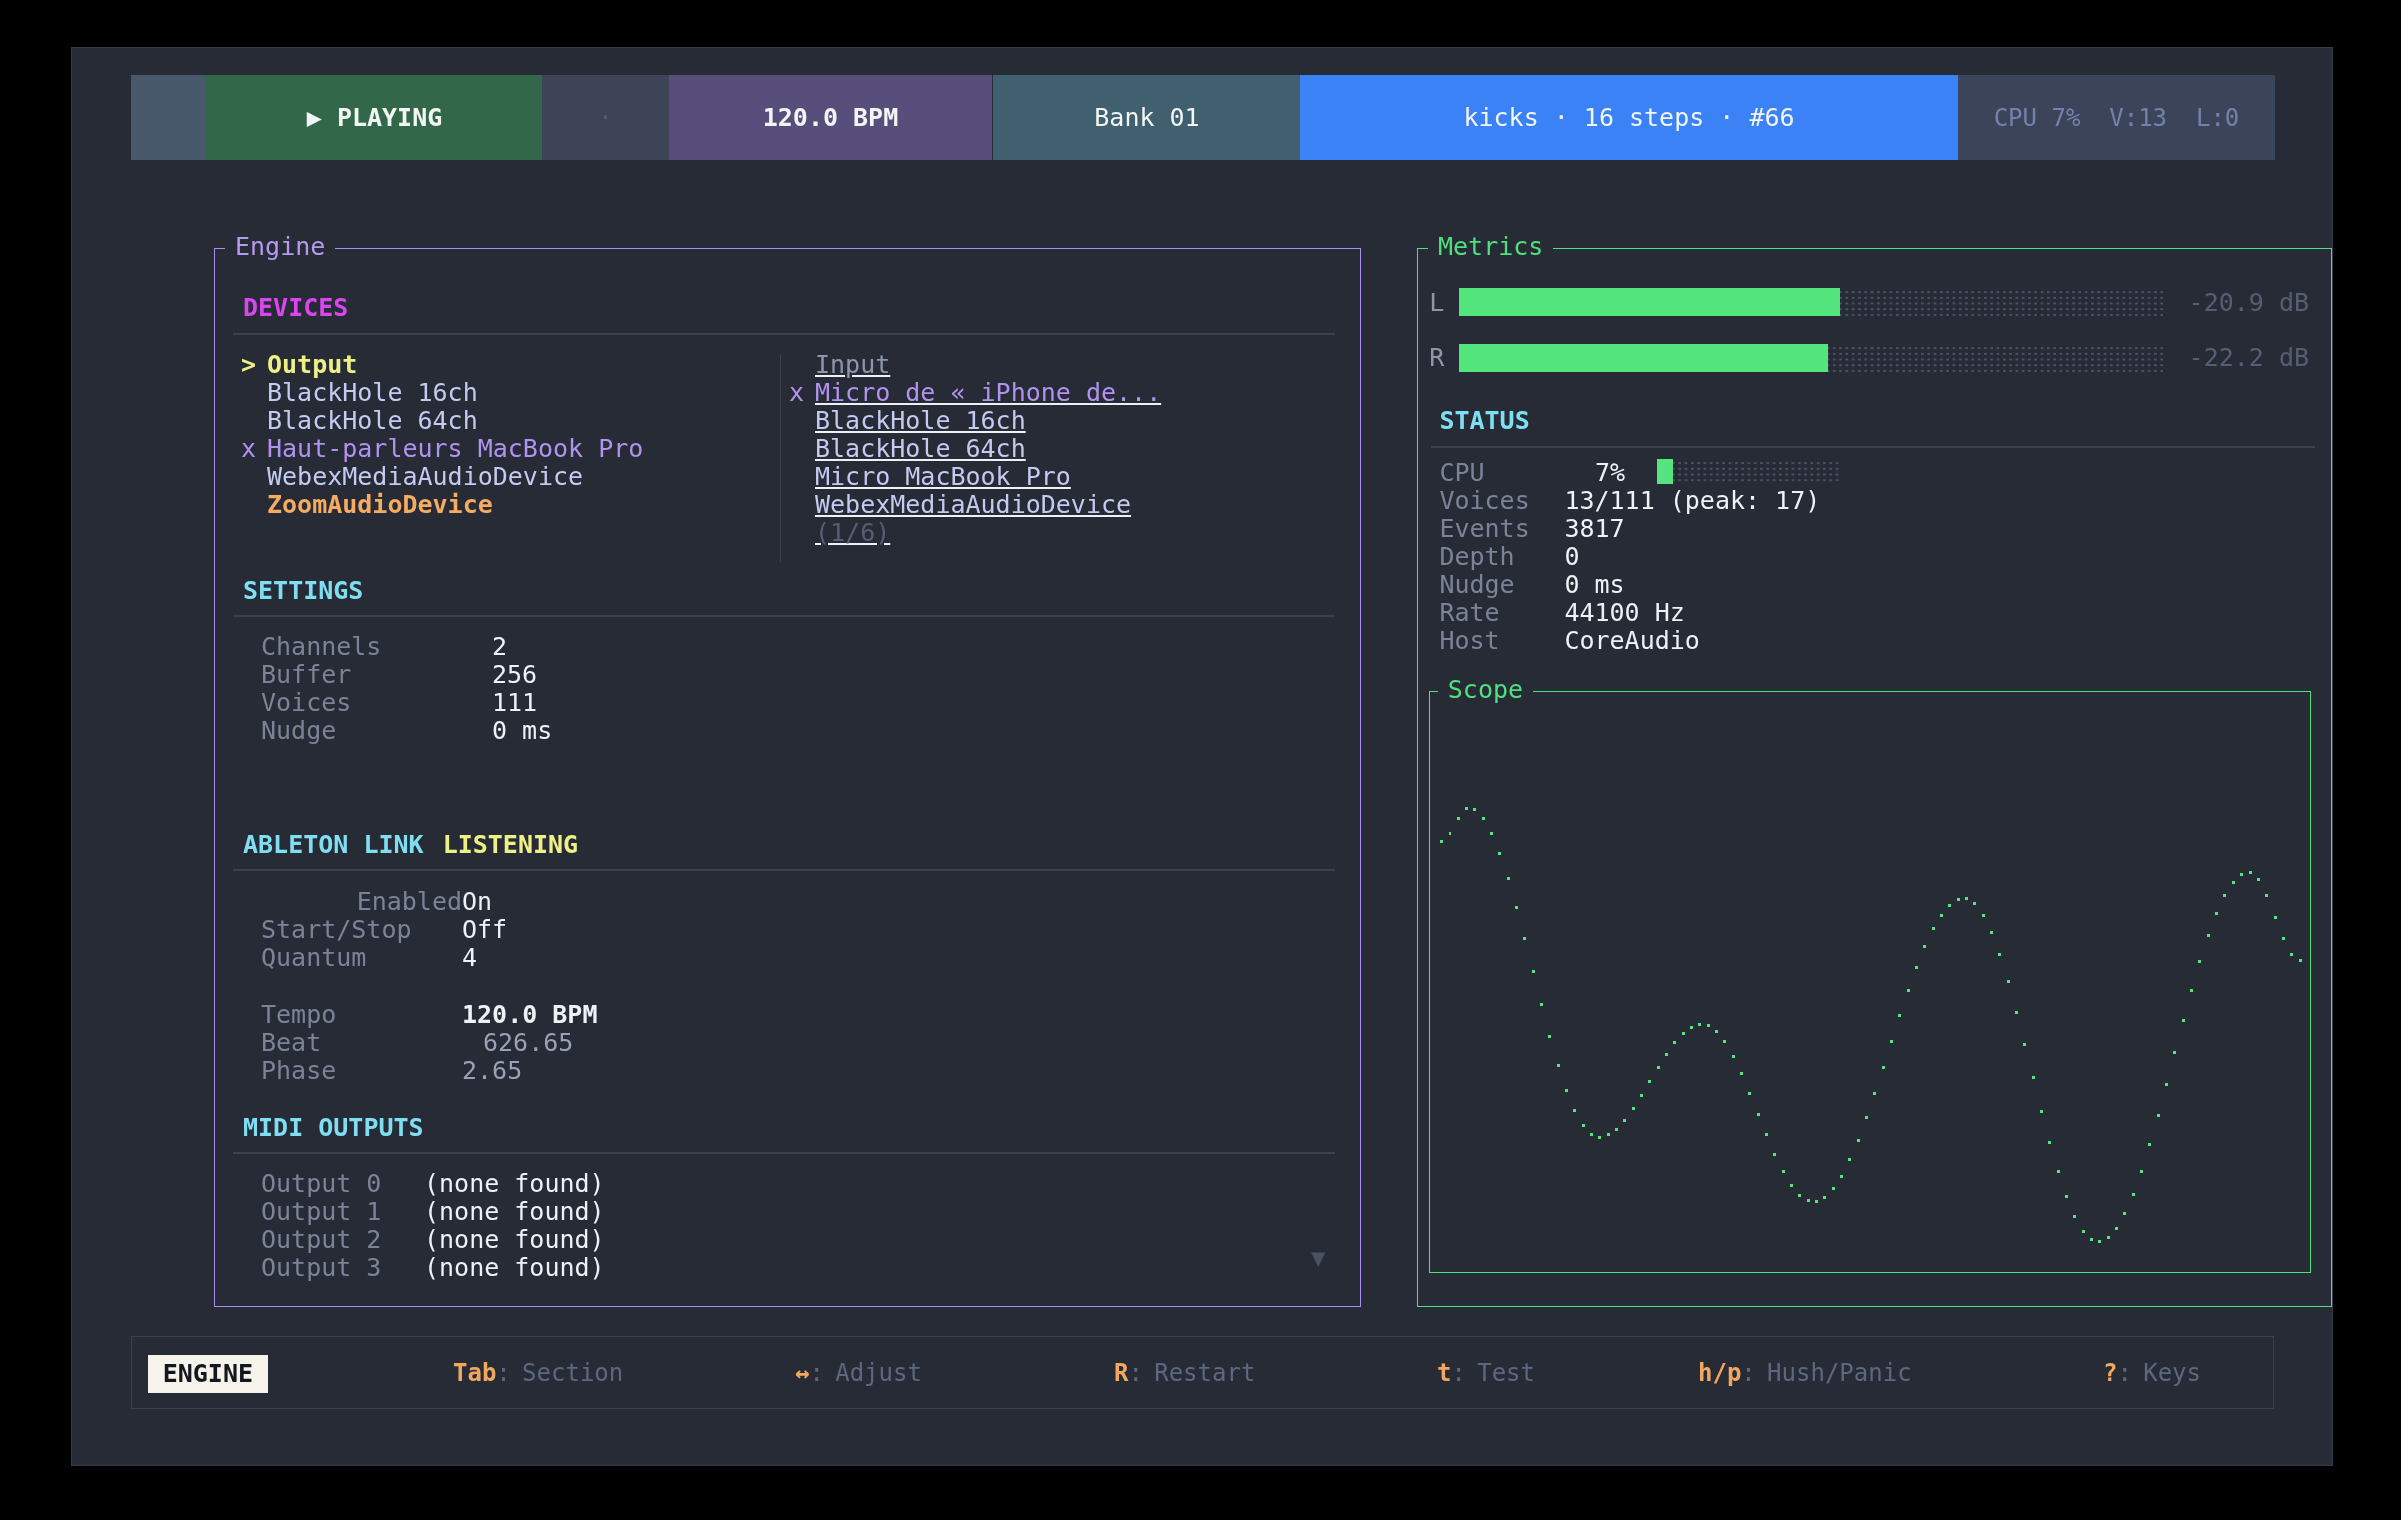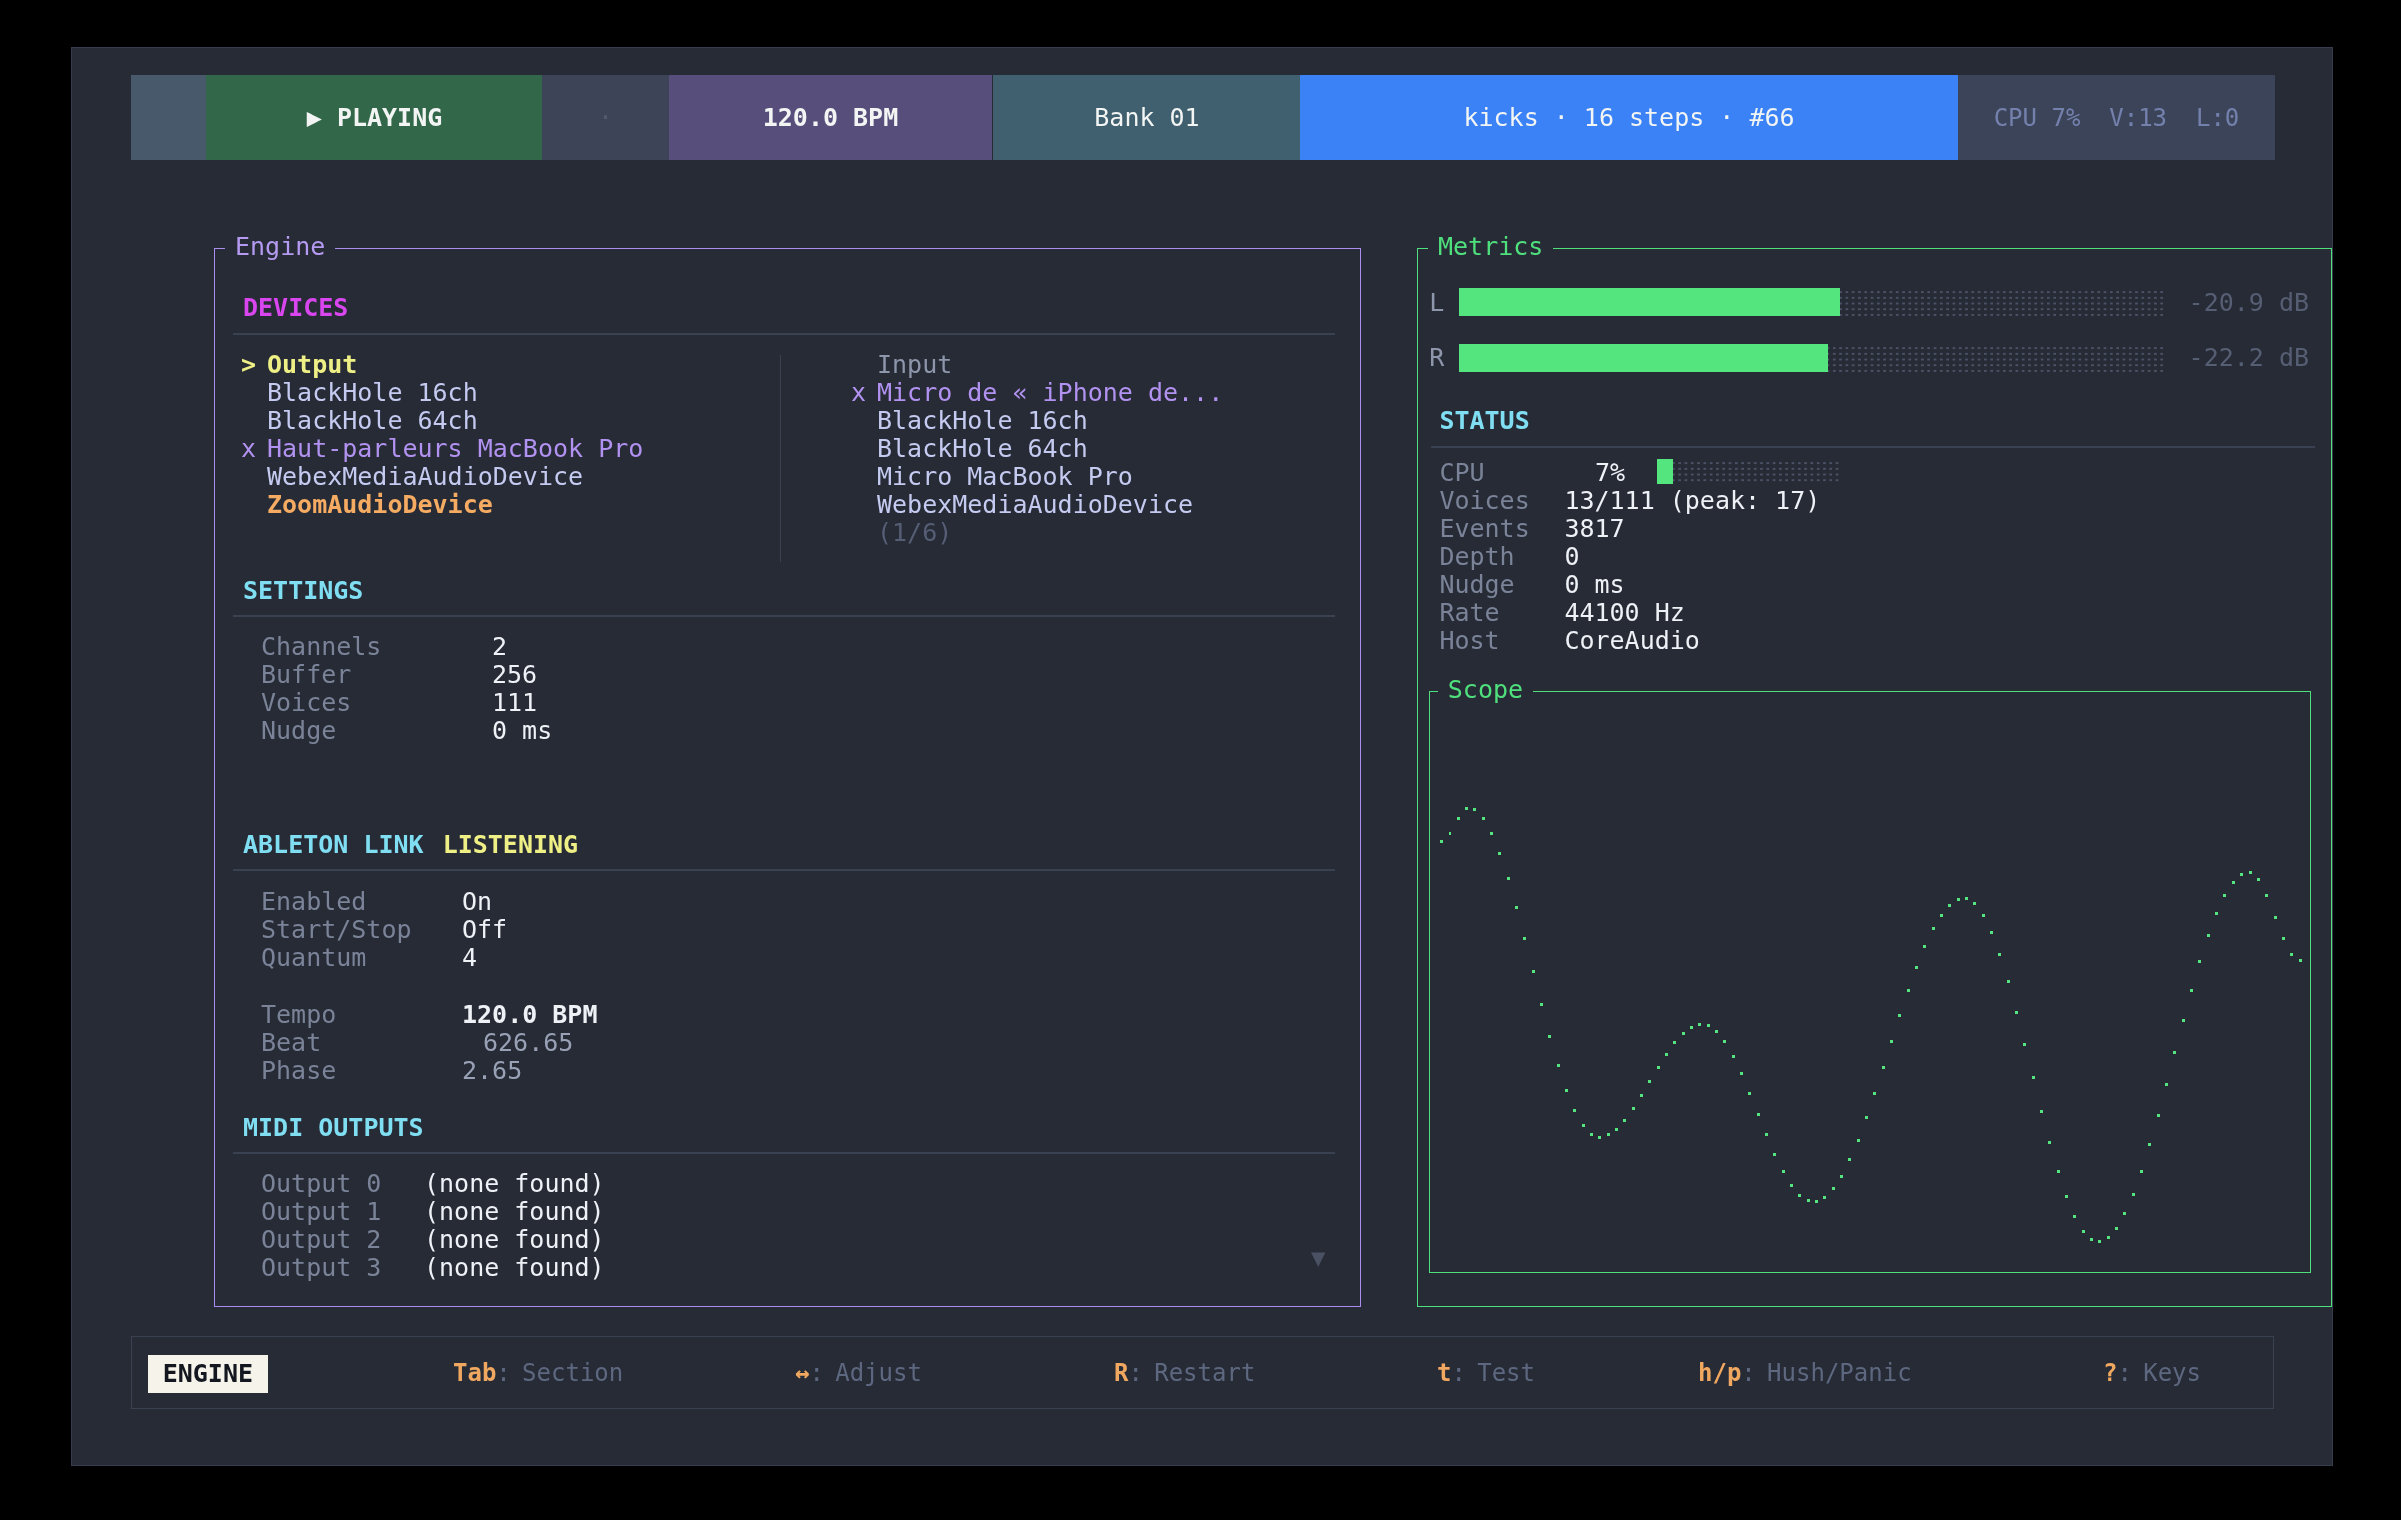--- a/index.html
+++ b/index.html
@@ -110,21 +110,21 @@
         <div class="row c-selected"><span class="mk">&gt;</span><span class="lbl">Output</span></div>
         <div class="row c-normal"><span class="mk"></span><span class="lbl">BlackHole 16ch</span></div>
         <div class="row c-normal"><span class="mk"></span><span class="lbl">BlackHole 64ch</span></div>
         <div class="row c-active"><span class="mk">x</span><span class="lbl">Haut-parleurs MacBook Pro</span></div>
         <div class="row c-normal"><span class="mk"></span><span class="lbl">WebexMediaAudioDevice</span></div>
         <div class="row c-orange"><span class="mk"></span><span class="lbl">ZoomAudioDevice</span></div>
       </div>
 
       <div id="devices-vdivider"></div>
 
-      <div class="col" style="left:636px;top:102px;">
+      <div class="col" style="left:574px;top:102px;text-decoration:underline;">
         <div class="row c-muted"><span class="mk"></span><span class="lbl">Input</span></div>
         <div class="row c-active"><span class="mk">x</span><span class="lbl">Micro de « iPhone de...</span></div>
         <div class="row c-normal"><span class="mk"></span><span class="lbl">BlackHole 16ch</span></div>
         <div class="row c-normal"><span class="mk"></span><span class="lbl">BlackHole 64ch</span></div>
         <div class="row c-normal"><span class="mk"></span><span class="lbl">Micro MacBook Pro</span></div>
         <div class="row c-normal"><span class="mk"></span><span class="lbl">WebexMediaAudioDevice</span><span class="suffix"></span></div>
         <div class="row c-dim"><span class="mk"></span><span class="lbl">(1/6)</span></div>
       </div>
 
       <div class="sec-header" style="left:28px;top:328px;">SETTINGS</div>
@@ -132,21 +132,21 @@
       <div class="col" style="left:46px;top:384px;">
         <div class="row kv"><span class="k" style="width:231px;">Channels</span><span class="v">2</span></div>
         <div class="row kv"><span class="k" style="width:231px;">Buffer</span><span class="v">256</span></div>
         <div class="row kv"><span class="k" style="width:231px;">Voices</span><span class="v">111</span></div>
         <div class="row kv"><span class="k" style="width:231px;">Nudge</span><span class="v">0 ms</span></div>
       </div>
 
       <div class="sec-header" style="left:28px;top:582px;"><span>ABLETON LINK</span><span class="badge-listening">LISTENING</span></div>
       <div class="divider" style="top:620px;"></div>
       <div class="col" style="left:46px;top:639px;">
-        <div class="row kv"><span class="k" style="width:201px;">Enabled</span><span class="v">On</span></div>
+        <div class="row kv"><span class="k" style="width:201px;text-align:right;">Enabled</span><span class="v">On</span></div>
         <div class="row kv"><span class="k" style="width:201px;">Start/Stop</span><span class="v">Off</span></div>
         <div class="row kv"><span class="k" style="width:201px;">Quantum</span><span class="v">4</span></div>
       </div>
       <div class="col" style="left:46px;top:752px;">
         <div class="row kv"><span class="k" style="width:201px;">Tempo</span><span class="v c-orange">120.0 BPM</span></div>
         <div class="row kv"><span class="k" style="width:201px;">Beat</span><span class="v" style="color:#98a1b5;margin-left:21px;">626.65</span></div>
         <div class="row kv"><span class="k" style="width:201px;">Phase</span><span class="v" style="color:#98a1b5;">2.65</span></div>
       </div>
 
       <div class="sec-header" style="left:28px;top:865px;">MIDI OUTPUTS</div>

